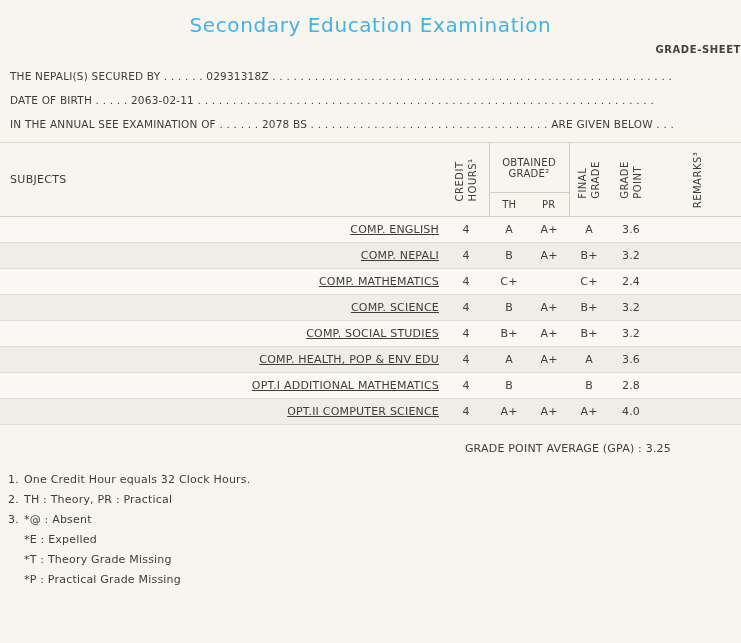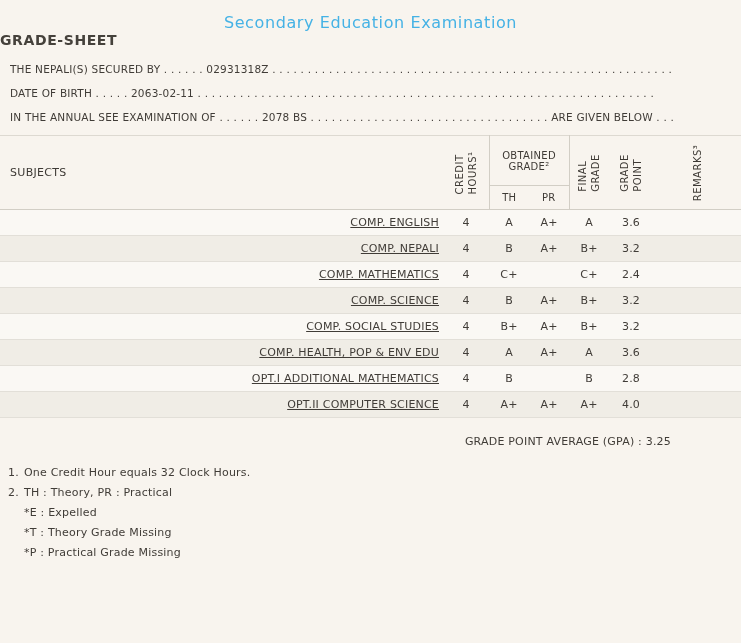--- a/index.html
+++ b/index.html
@@ -8,27 +8,27 @@
     background: #f8f4ee;
     font-family: "DejaVu Sans", sans-serif;
     color: #403c37;
     box-sizing: border-box;
     overflow: hidden;
   }
   .title {
     margin: 0; padding-top: 13px;
     text-align: center;
     color: #45b2e5;
-    font-size: 16px; font-weight: 400;
+    font-size: 20px; font-weight: 400;
     letter-spacing: 0.6px;
   }
   .subtitle {
-    margin-top: 0;
-    text-align: left;
-    font-size: 14px; font-weight: 700;
+    margin-top: 7px;
+    text-align: right;
+    font-size: 10px; font-weight: 700;
     letter-spacing: 0.6px;
     color: #45413b;
   }
   .info { margin: 15px 0 0 10px; font-size: 10.5px; letter-spacing: 0.2px; }
   .info-line { margin: 0 0 12px 0; white-space: nowrap; overflow: hidden; }
 
   table.grades {
     width: 741px;
     border-collapse: collapse;
     margin-top: 10px;
@@ -238,20 +238,23 @@
     <span>3.25</span>
   </div>
 
   <div class="footnotes">
     <div class="fn">
       <span class="num">1.</span><span>One Credit Hour equals 32 Clock Hours.</span>
     </div>
     <div class="fn">
       <span class="num">2.</span><span>TH : Theory, PR : Practical</span>
     </div>
+    <div class="fn">
+      <span class="num">3.</span><span>*@ : Absent</span>
+    </div>
     <div class="fn indent">
       <span>*E : Expelled</span>
     </div>
     <div class="fn indent">
       <span>*T : Theory Grade Missing</span>
     </div>
     <div class="fn indent">
       <span>*P : Practical Grade Missing</span>
     </div>
   </div>

